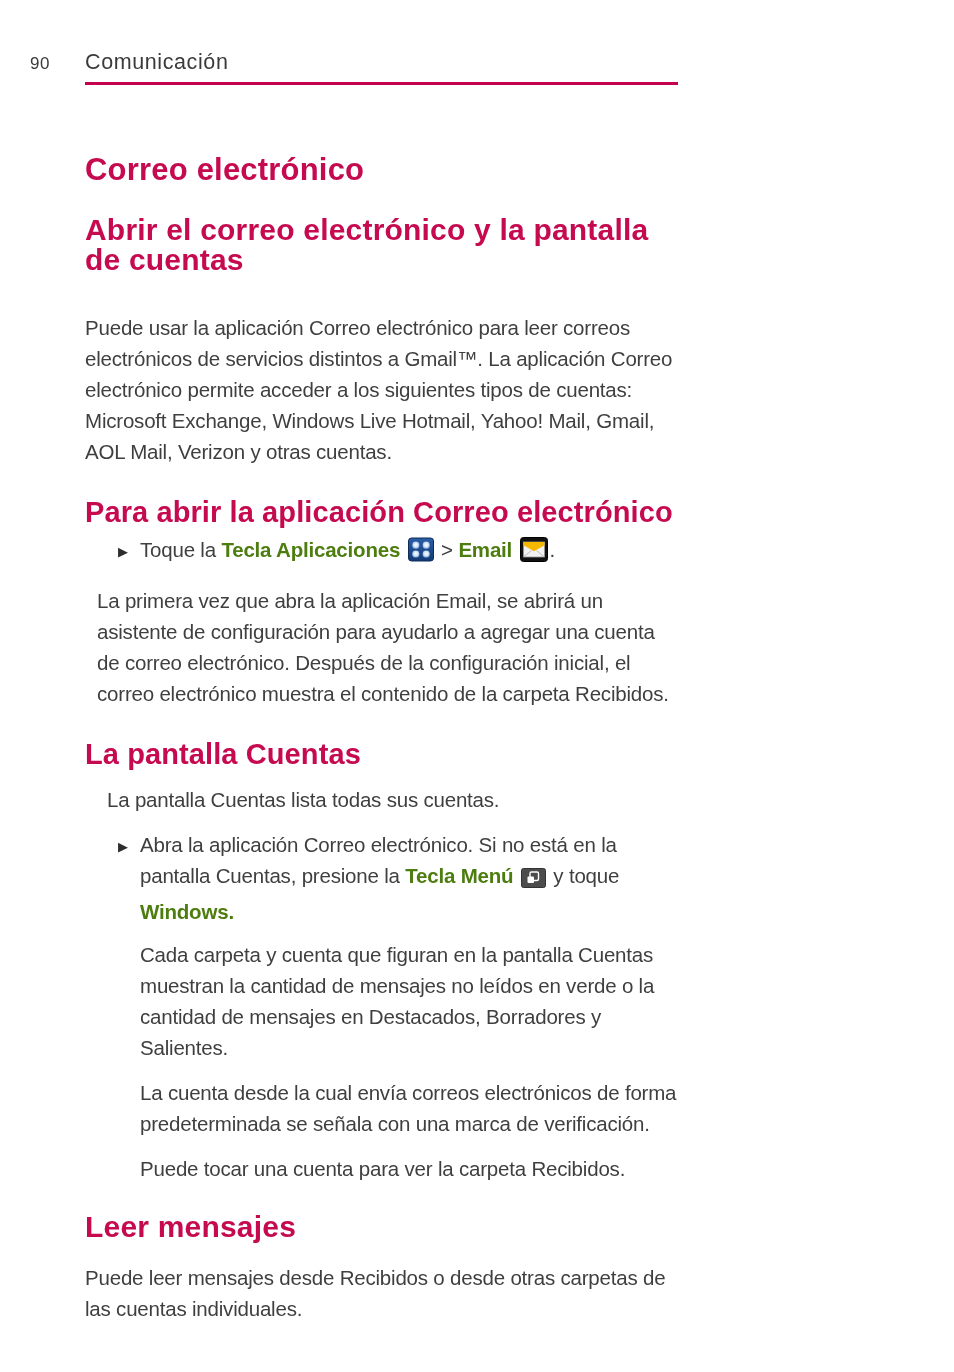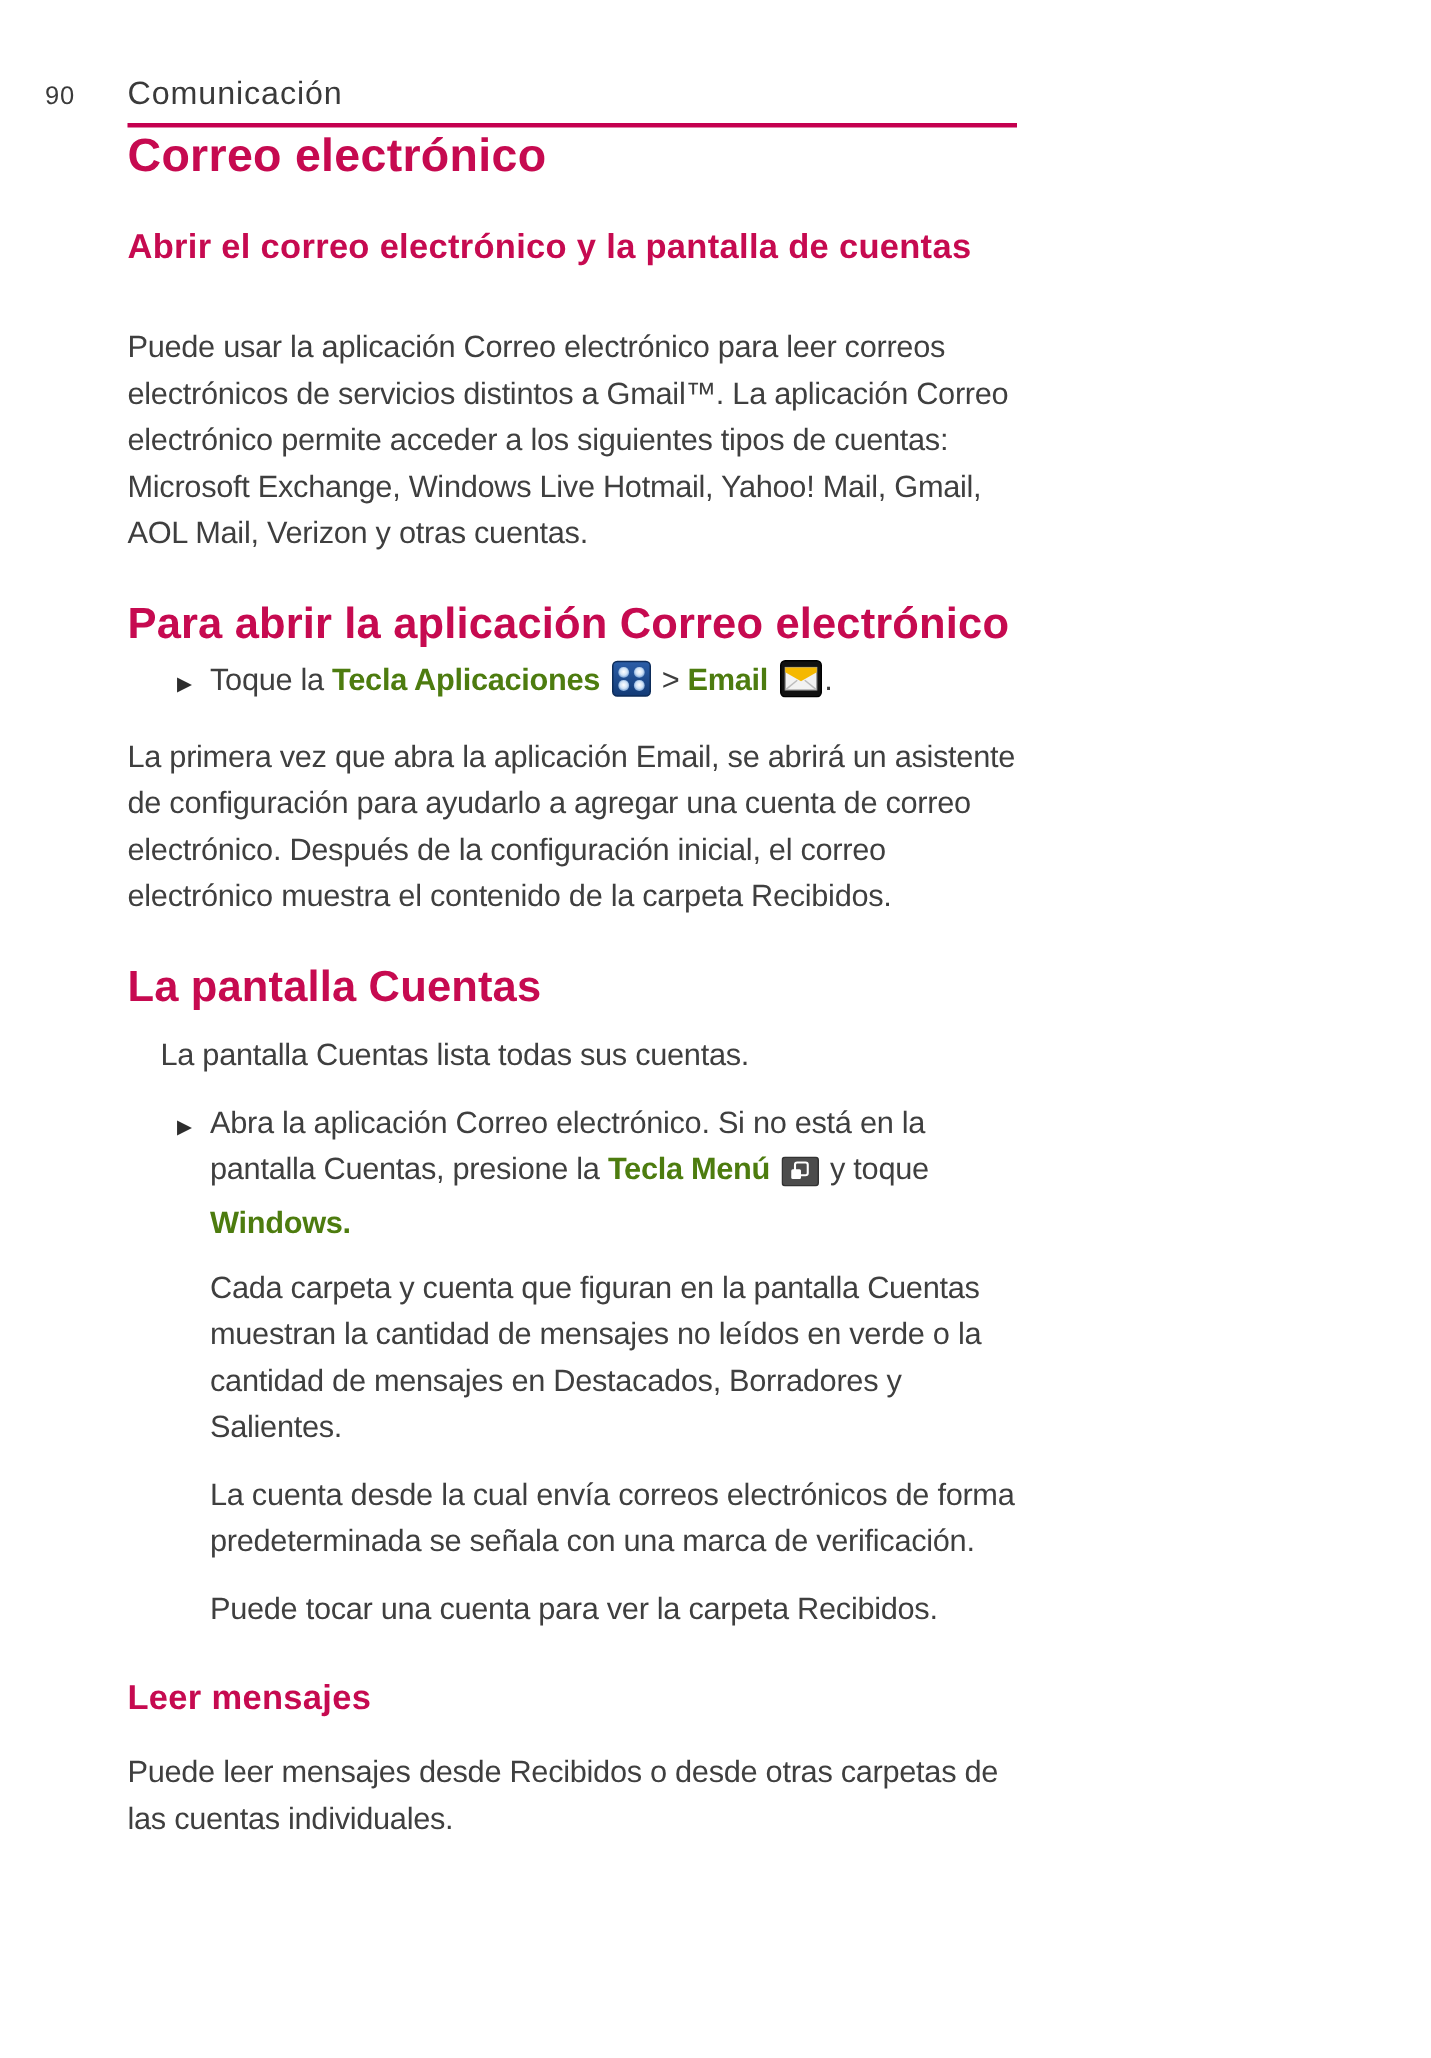--- a/index.html
+++ b/index.html
@@ -35,50 +35,51 @@
   }
   .section-title {
     font-size: 21.5px;
     letter-spacing: 0.6px;
     color: #3a3a3a;
     font-weight: normal;
   }
   
   .content { margin: 0 84px 0 85px; }
   h1.doc-title {
+    margin-top: 66px;
     font-size: 31px;
     line-height: 37px;
     font-weight: bold;
     letter-spacing: 0.2px;
     color: #c60a50;
   }
   h2.sub {
     margin-top: 27px;
-    font-size: 23px;
+    font-size: 30px;
     line-height: 30px;
     font-weight: bold;
     letter-spacing: 0.2px;
     color: #c60a50;
   }
   h3.minor {
     margin-top: 32px;
     font-size: 29px;
     line-height: 27px;
     font-weight: bold;
     letter-spacing: 0.1px;
     color: #c60a50;
   }
   p.body-text {
     font-size: 20.5px;
     line-height: 31px;
     letter-spacing: -0.2px;
     color: #3f3f3f;
   }
   .mt-21 { margin-top: 37px; }
-  .mt-14 { margin-top: 14px; }
+  .mt-14 { margin-top: 14px; margin-left: 12px; }
   .mt-16 { margin-top: 16px; margin-left: 22px; }
   .mt-12 { margin-top: 12px; }
   .mt-20 { margin-top: 20px; }
   .indent { margin-left: 55px; }
   
   .bullet {
     position: relative;
     margin-top: 8px;
     padding-left: 55px;
     font-size: 20.5px;

